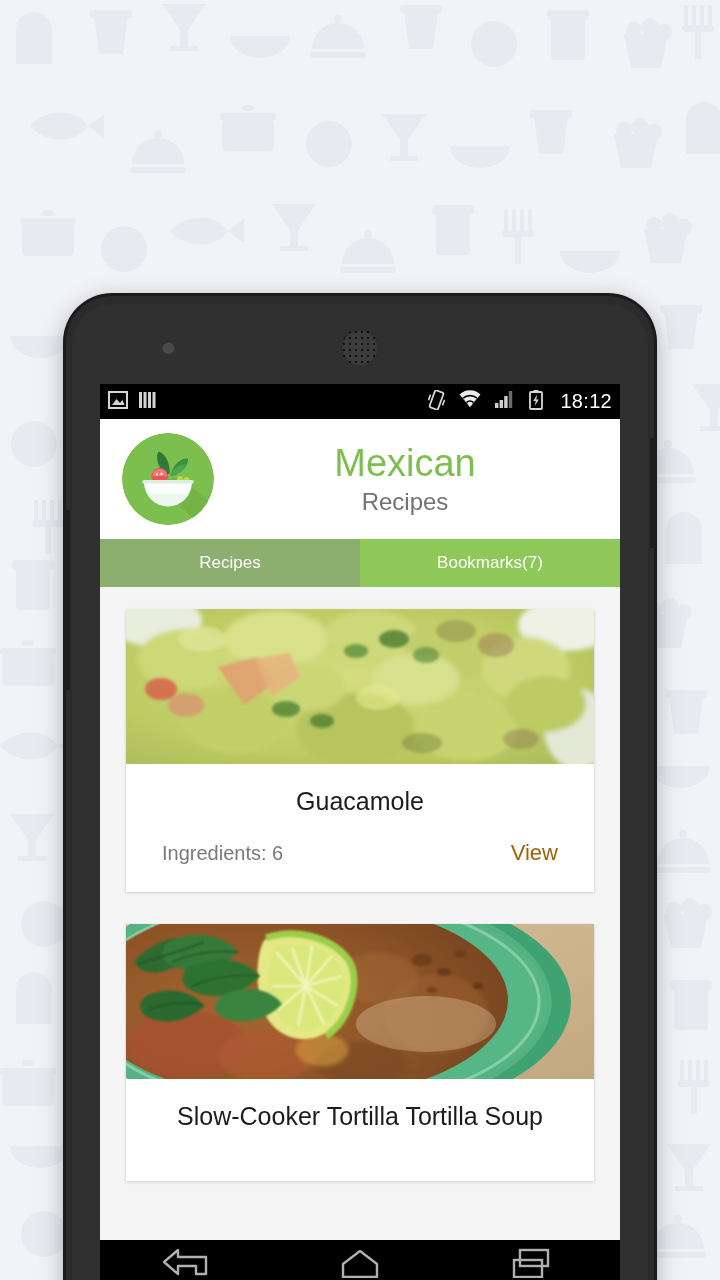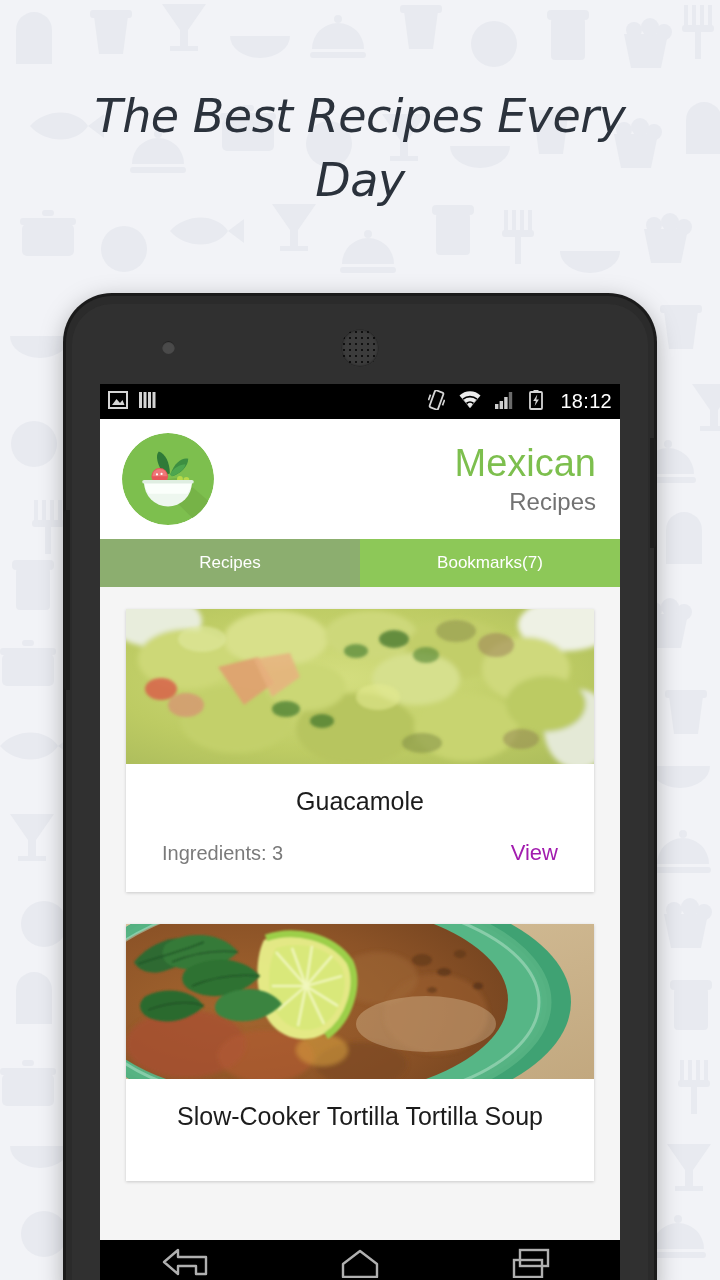--- a/index.html
+++ b/index.html
@@ -92,21 +92,21 @@
   #status-bar {
     position: relative;
     height: 35px;
     background: #000;
     display: flex;
     align-items: center;
     padding: 0 8px;
     box-sizing: border-box;
   }
   #status-left { display: flex; align-items: center; gap: 11px; }
-  #status-right { margin-left: auto; display: flex; align-items: center; gap: 14px; }
+  #status-right { margin-left: auto; display: flex; align-items: flex-start; gap: 14px; }
   #status-clock {
     color: #fff; font-size: 20px; letter-spacing: 0.3px;
     font-family: "Liberation Sans", sans-serif;
     margin-left: 3px;
   }
 
   
   #app-header {
     height: 120px;
     background: #ffffff;
@@ -116,21 +116,21 @@
   }
   #app-logo {
     width: 92px; height: 92px;
     margin-left: 22px;
     border-radius: 50%;
     overflow: hidden;
     flex: none;
   }
   #app-title-block {
     flex: 1;
-    text-align: right;
+    text-align: center;
     margin-right: 24px;
   }
   #app-title {
     font-size: 38px;
     color: #7dbf4e;
     line-height: 44px;
     font-family: "Liberation Sans", sans-serif;
   }
   #app-subtitle {
     font-size: 24px;
@@ -190,21 +190,21 @@
     align-items: center;
     padding: 24px 36px 26px 36px;
   }
   .card-ingredients {
     font-size: 20px;
     color: #7a7a7a;
   }
   .card-view {
     margin-left: auto;
     font-size: 22px;
-    color: #a21caf;
+    color: #a16207;
     cursor: pointer;
   }
 
   
   #nav-bar {
     position: absolute;
     left: 100px; top: 1240px;
     width: 520px; height: 40px;
     background: #000;
     display: flex;
@@ -334,21 +334,20 @@
         <use href="#wm-pot" x="0" y="1060"></use>
         <use href="#wm-fork" x="676" y="1060"></use>
         <use href="#wm-bowl" x="10" y="1140"></use>
         <use href="#wm-glass" x="665" y="1140"></use>
         <use href="#wm-lemon" x="20" y="1210"></use>
         <use href="#wm-cloche" x="650" y="1215"></use>
       </g>
     </svg>
   </div>
 
-  <div id="headline">The Best Recipes Every Day</div>
 
   <div id="phone">
     <div id="phone-inner-bezel"></div>
   </div>
   <div id="camera-dot"></div>
   <div id="speaker-grille"></div>
   <div class="side-button" id="btn-left"></div>
   <div class="side-button" id="btn-right"></div>
 
   <div id="screen">
@@ -487,21 +486,21 @@
               <ellipse cx="370" cy="36" rx="18" ry="12" fill="#9a7a55" opacity="0.5"></ellipse>
               <ellipse cx="395" cy="130" rx="18" ry="10" fill="#8c7a4f" opacity="0.45"></ellipse>
               <ellipse cx="296" cy="134" rx="20" ry="10" fill="#7b8a43" opacity="0.5"></ellipse>
               <ellipse cx="252" cy="88" rx="22" ry="13" fill="#e3e98f" opacity="0.6"></ellipse>
               <ellipse cx="76" cy="30" rx="24" ry="13" fill="#e1e9a0" opacity="0.6"></ellipse>
             </g>
           </svg>
         </div>
         <div class="card-title">Guacamole</div>
         <div class="card-meta">
-          <span class="card-ingredients">Ingredients: 3</span>
+          <span class="card-ingredients">Ingredients: 6</span>
           <span class="card-view">View</span>
         </div>
       </div>
 
       <div class="card">
         <div class="card-photo">
           <svg viewBox="0 0 468 155" preserveAspectRatio="none" xmlns="http://www.w3.org/2000/svg">
             <defs>
               <radialGradient id="sbg" cx="35%" cy="55%" r="80%">
                 <stop offset="0%" stop-color="#a5662f"></stop>

